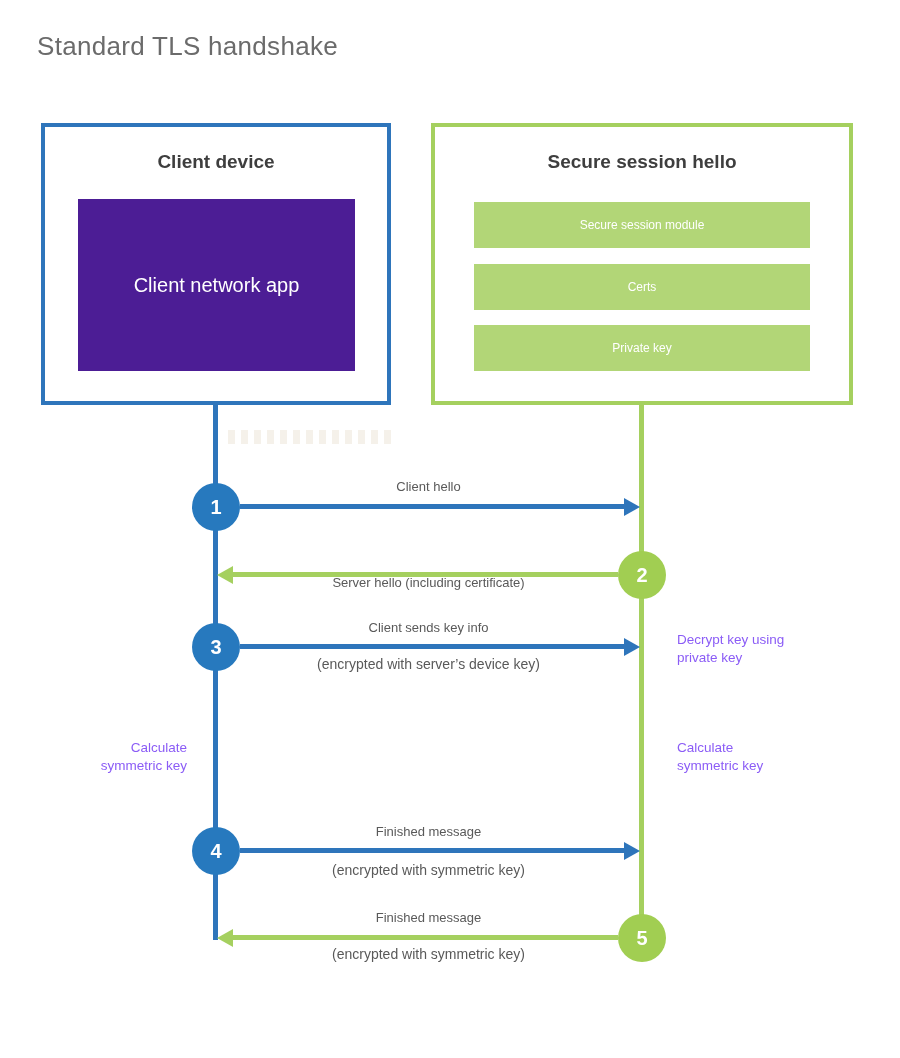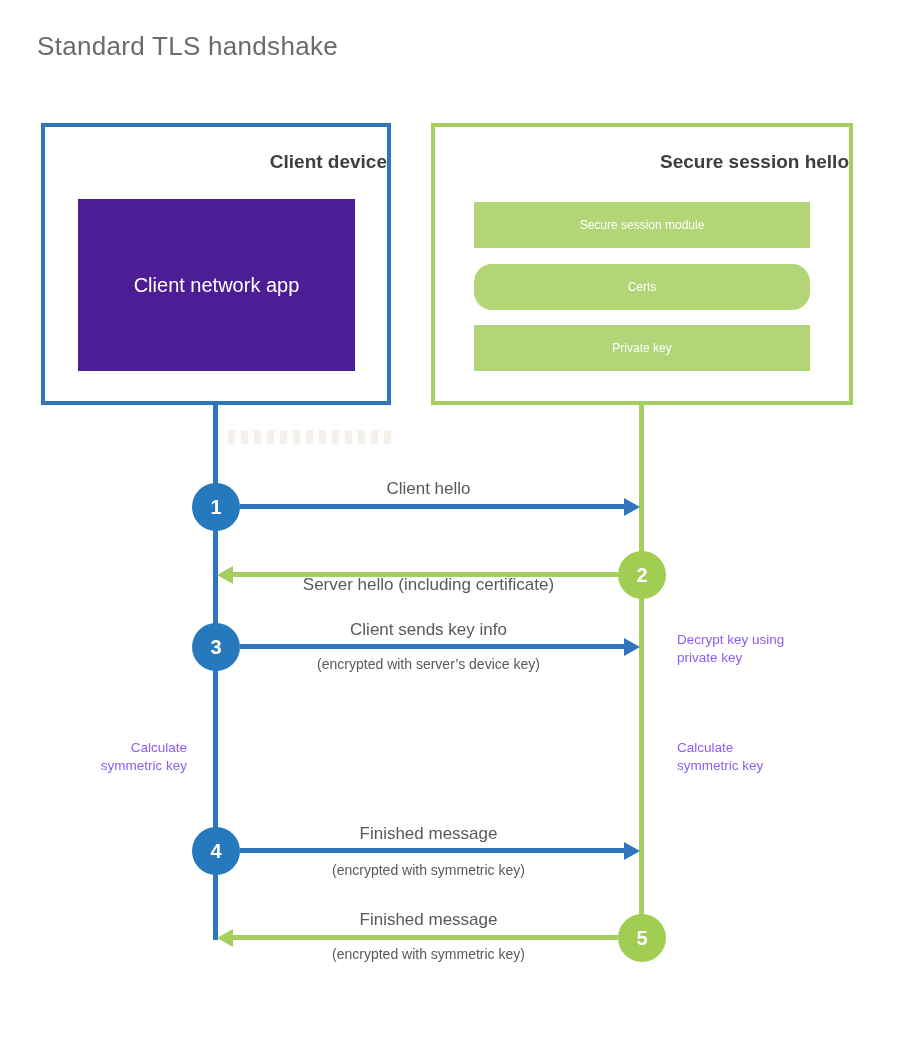--- a/index.html
+++ b/index.html
@@ -25,21 +25,21 @@
     position: absolute;
     background: #ffffff;
     top: 123px;
     height: 282px;
   }
   .entity-box.client { left: 41px; width: 350px; border: 4px solid #2e75bb; }
   .entity-box.server { left: 431px; width: 422px; border: 4px solid #a5d05f; }
   .entity-title {
     position: absolute;
     left: 0; right: 0; top: 24px;
-    text-align: right;
+    text-align: center;
     font-size: 19px;
     font-weight: bold;
     color: #3e3e3e;
   }
   .client-app {
     position: absolute;
     left: 33px; top: 72px;
     width: 277px; height: 172px;
     background: #4c1d95;
     display: flex;
@@ -58,21 +58,21 @@
     left: 39px;
     width: 336px; height: 46px;
     background: #b2d677;
     color: #ffffff;
     font-size: 12px;
     display: flex;
     align-items: center;
     justify-content: center;
   }
   .server-bar.b0 { top: 75px; }
-  .server-bar.b1 { top: 137px; border-radius: 18px; }
+  .server-bar.b1 { top: 137px; }
   .server-bar.b2 { top: 198px; }
   
   .vline { position: absolute; width: 5px; }
   .vline.blue { left: 213px; top: 404px; height: 536px; background: #2e75bb; }
   .vline.green { left: 639px; top: 404px; height: 534px; background: #a5d05f; }
   
   .faint-dashes {
     position: absolute;
     left: 228px; top: 430px;
     width: 168px; height: 14px;
@@ -104,21 +104,21 @@
   .hline.green { background: #a5d05f; }
   .ah { position: absolute; width: 0; height: 0; z-index: 2;
         border-top: 9px solid transparent; border-bottom: 9px solid transparent; }
   .ah.right { border-left: 16px solid #2e75bb; }
   .ah.left  { border-right: 16px solid #a5d05f; }
   
   .msg-label {
     position: absolute;
     left: 215px; width: 427px;
     text-align: center;
-    font-size: 17px;
+    font-size: 13px;
     color: #595959;
   }
   .msg-sub {
     position: absolute;
     left: 215px; width: 427px;
     text-align: center;
     font-size: 14px;
     color: #595959;
   }
   

